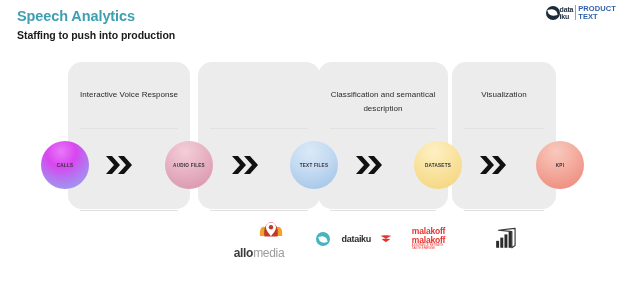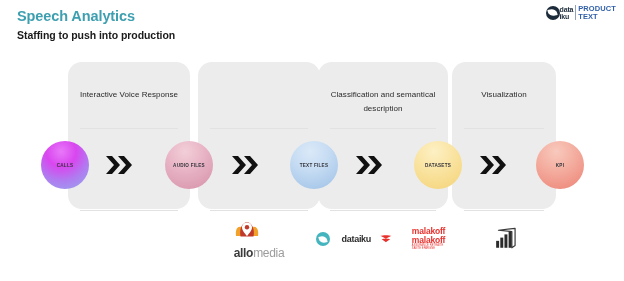--- a/index.html
+++ b/index.html
@@ -203,21 +203,21 @@
     top: 1px;
     width: 5px;
     height: 5px;
     background: #f2555a;
     border-radius: 1px 2px 1px 1px;
   }
 
   .allo-wrap {
     display: flex;
     flex-direction: column;
-    align-items: flex-start;
+    align-items: flex-end;
     gap: 9px;
   }
   .allo-text {
     font-size: 12px;
     letter-spacing: -0.3px;
     line-height: 1;
   }
   .allo-text .b { font-weight: bold; color: #3b3b3b; }
   .allo-text .g { color: #9c9c9c; }
 

